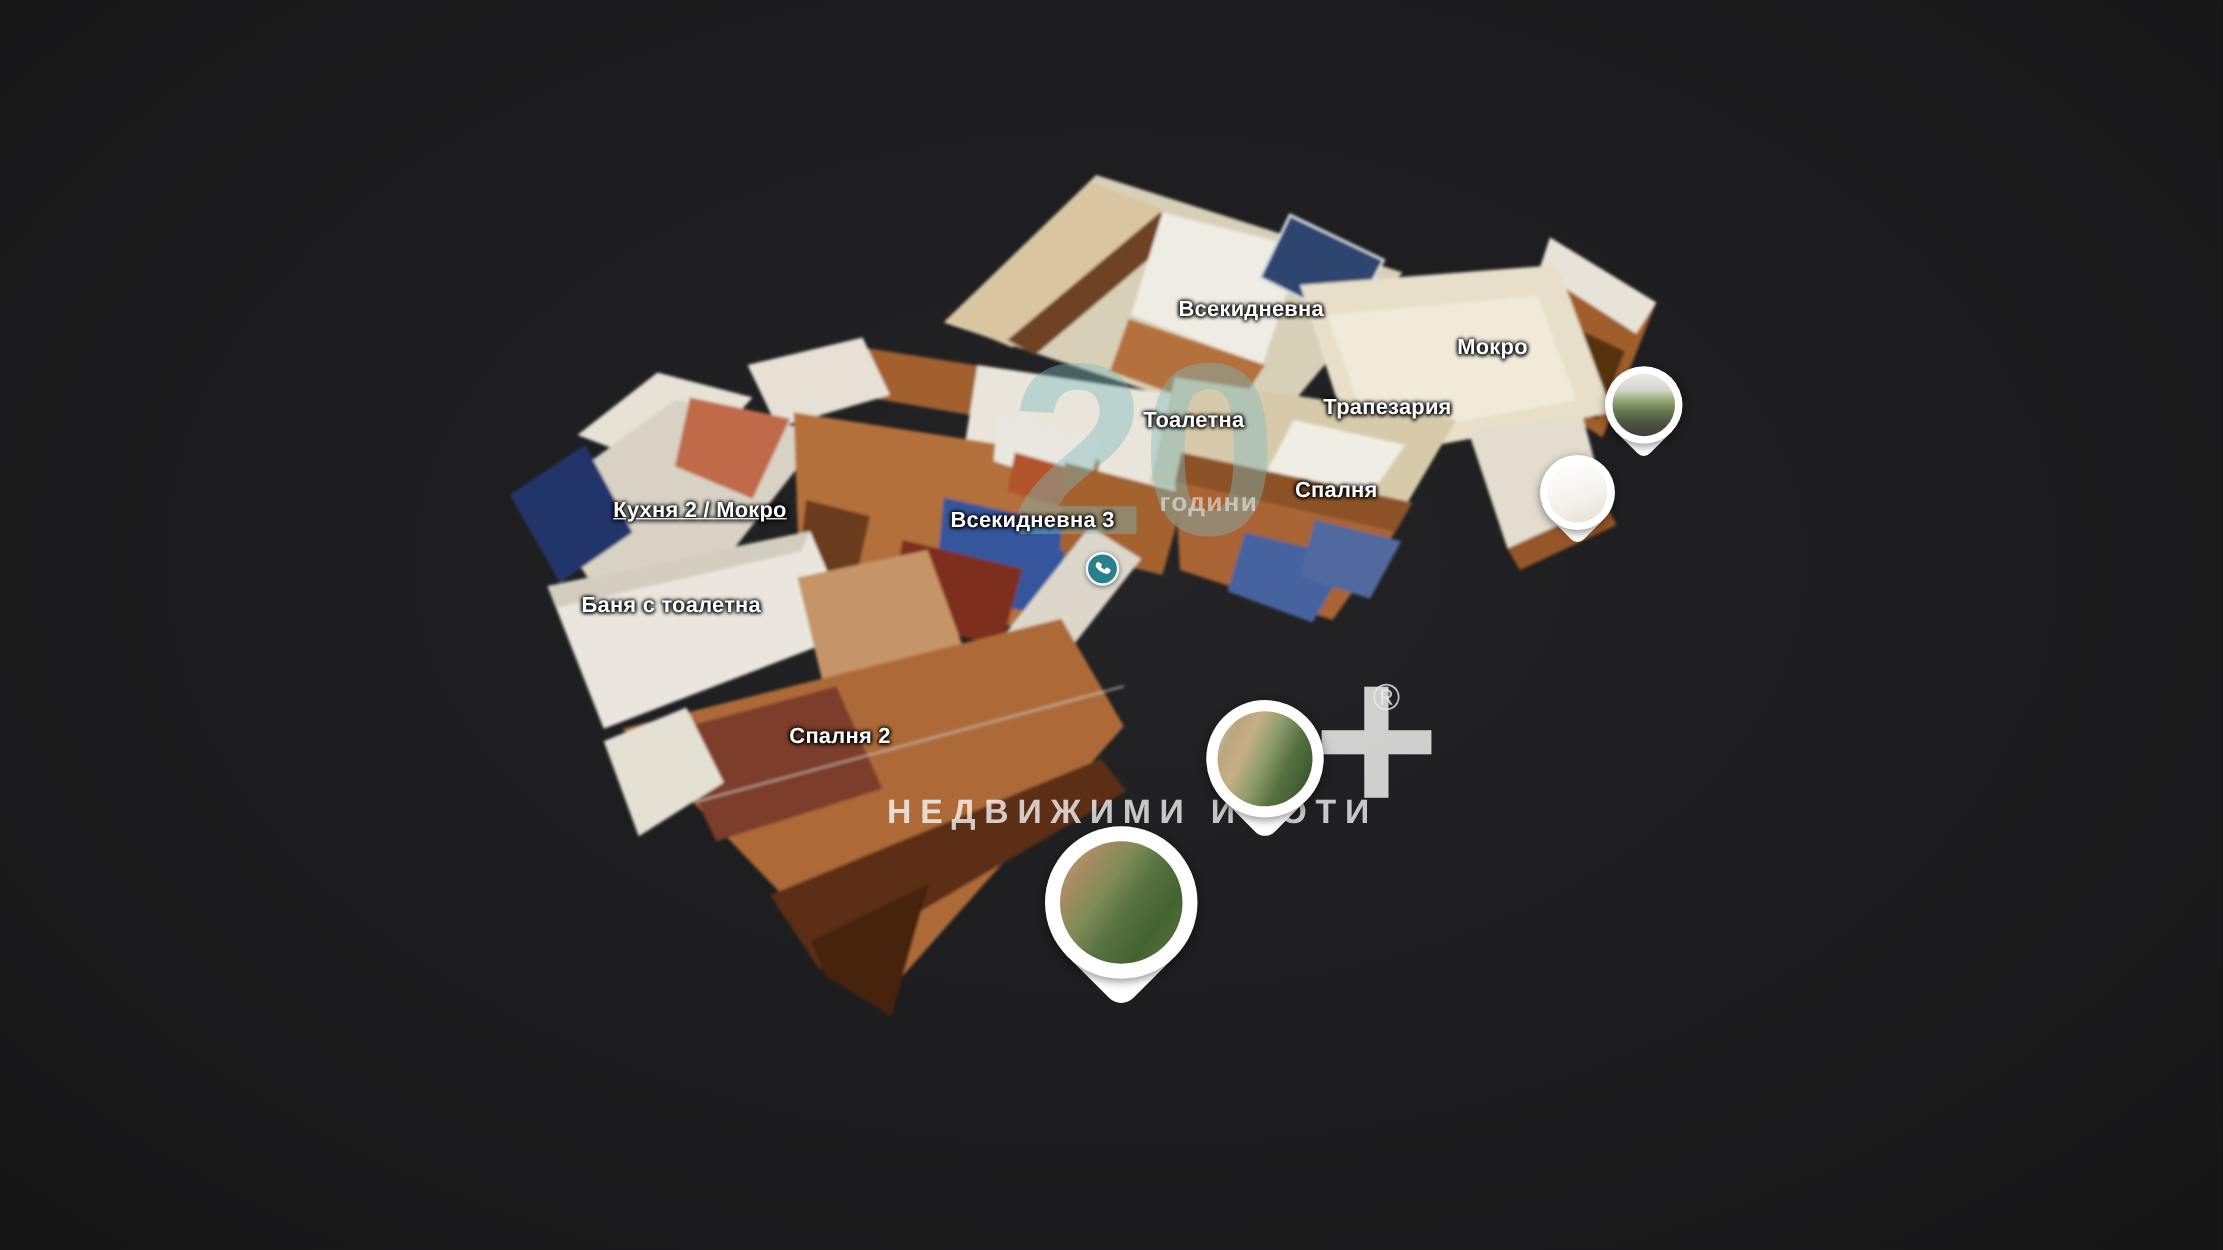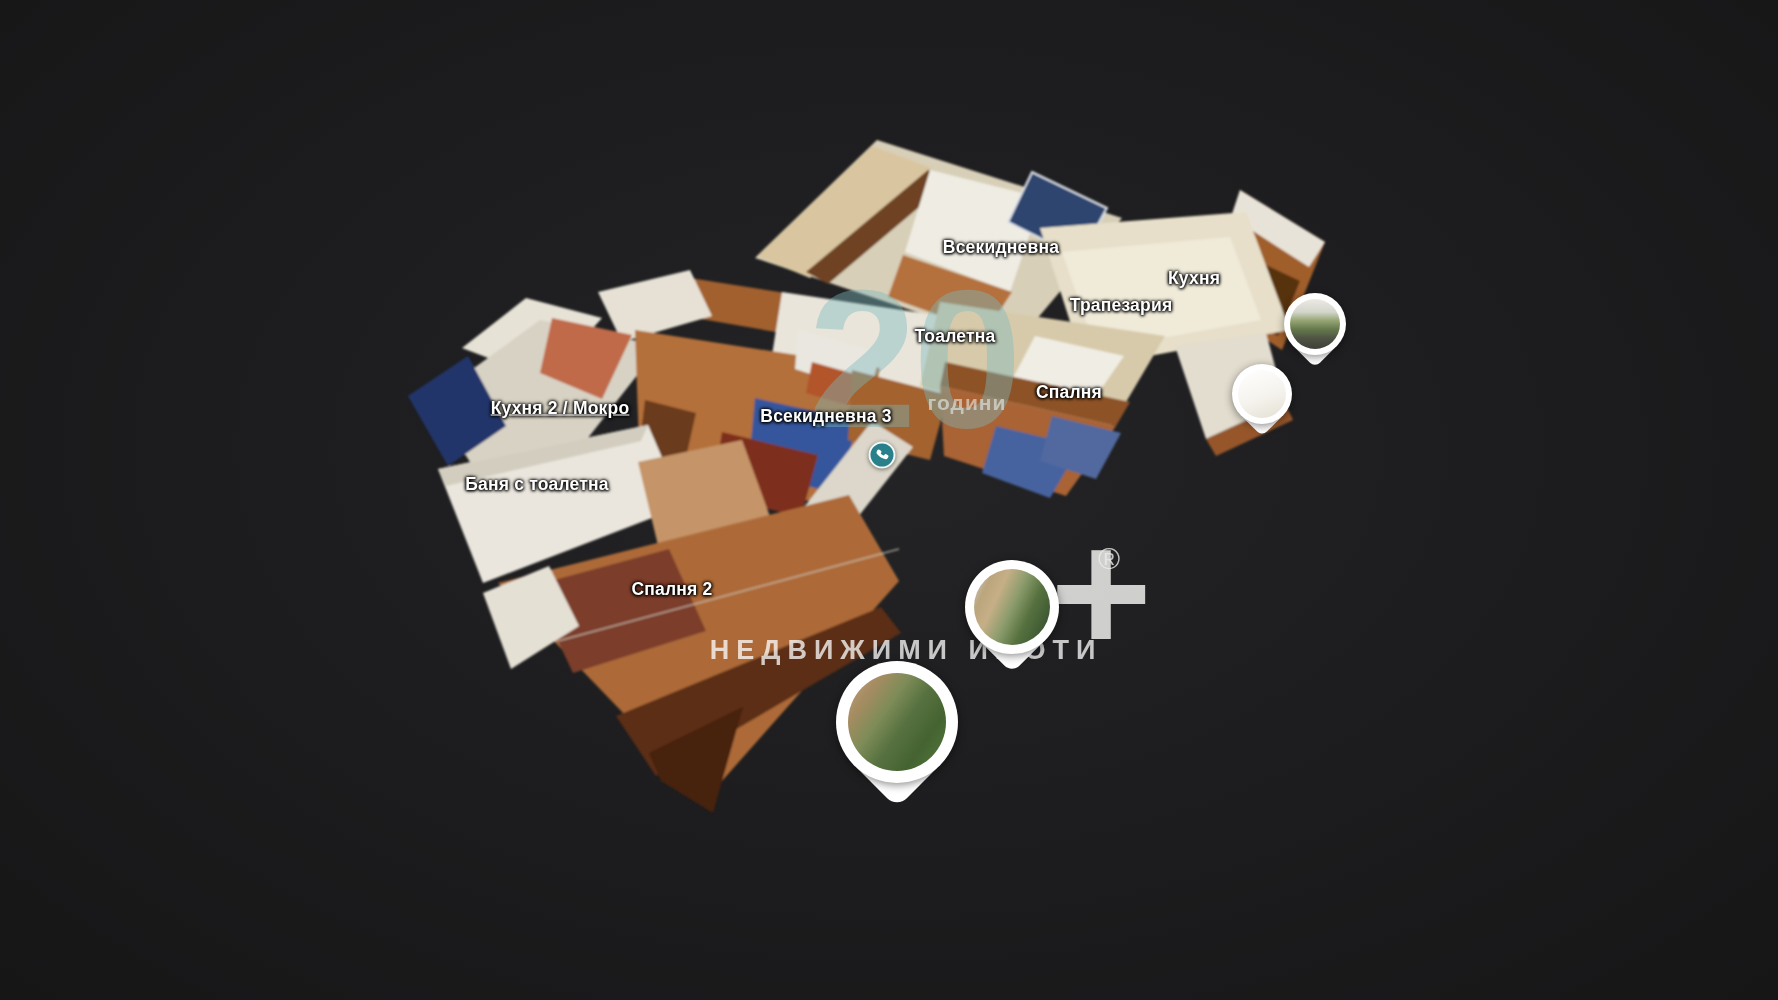--- a/index.html
+++ b/index.html
@@ -140,22 +140,22 @@
   </svg>
 
   <div class="wm" id="wm-anniv-num">20</div>
   <div class="wm" id="wm-anniv-label">години</div>
   <div class="wm" id="wm-plus">+</div>
   <div class="wm" id="wm-reg">®</div>
   <div class="wm" id="wm-subtitle">НЕДВИЖИМИ ИМОТИ</div>
 
   <div id="room-labels">
       <div class="room-label" style="left: 1001px; top: 247px;">Всекидневна</div>
-      <div class="room-label" style="left: 1194px; top: 278px;">Кухня</div>
-      <div class="room-label" style="left: 1110px; top: 305px; margin-left: 11px;">Трапезария</div>
+      <div class="room-label" style="left: 1194px; top: 278px;">Мокро</div>
+      <div class="room-label" style="left: 1110px; top: 326px;">Трапезария</div>
       <div class="room-label" style="left: 955px; top: 336px;">Тоалетна</div>
       <div class="room-label" style="left: 1069px; top: 392px;">Спалня</div>
       <div class="room-label" style="left: 560px; top: 408px; text-decoration: underline;">Кухня 2 / Мокро</div>
       <div class="room-label" style="left: 826px; top: 416px;">Всекидневна 3</div>
       <div class="room-label" style="left: 537px; top: 484px; text-align: center;">Баня с тоалетна</div>
       <div class="room-label" style="left: 672px; top: 589px;">Спалня 2</div>
     </div>
 
   <div id="phone-marker" title="" style="left: 882px; top: 455px; background: rgb(39, 128, 138);">
     <svg width="15" height="15" viewBox="0 0 16 16">

